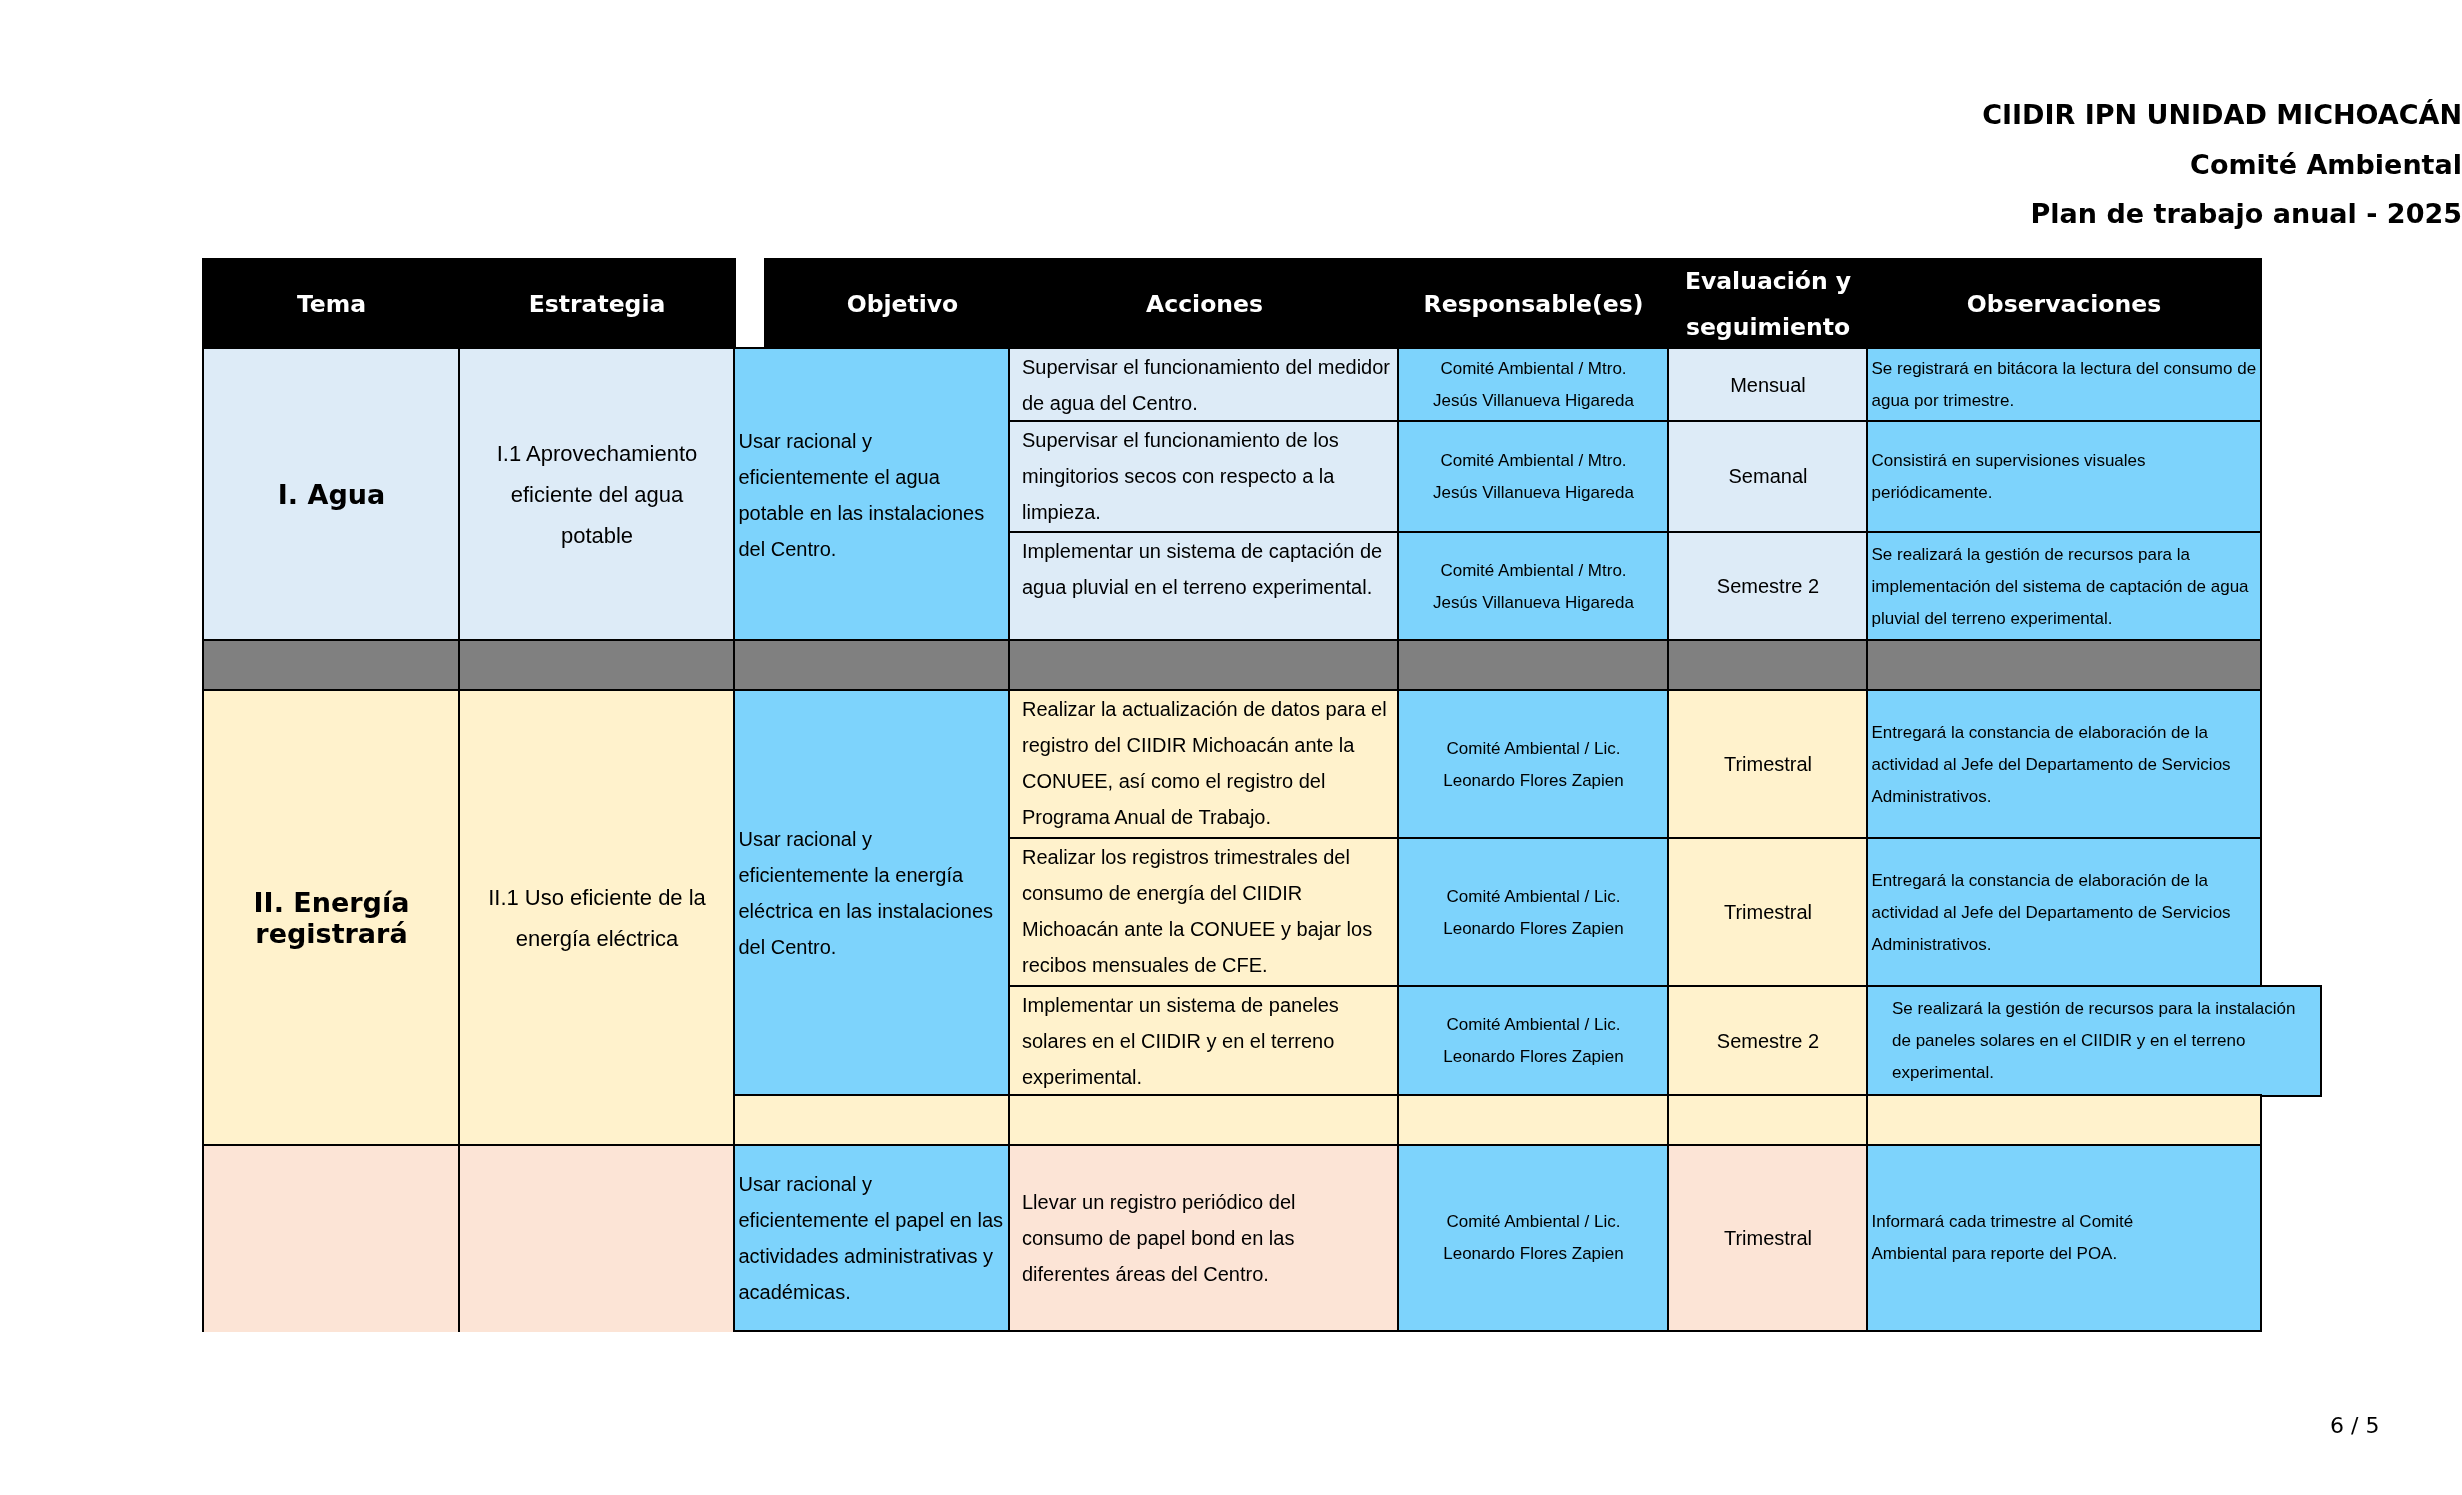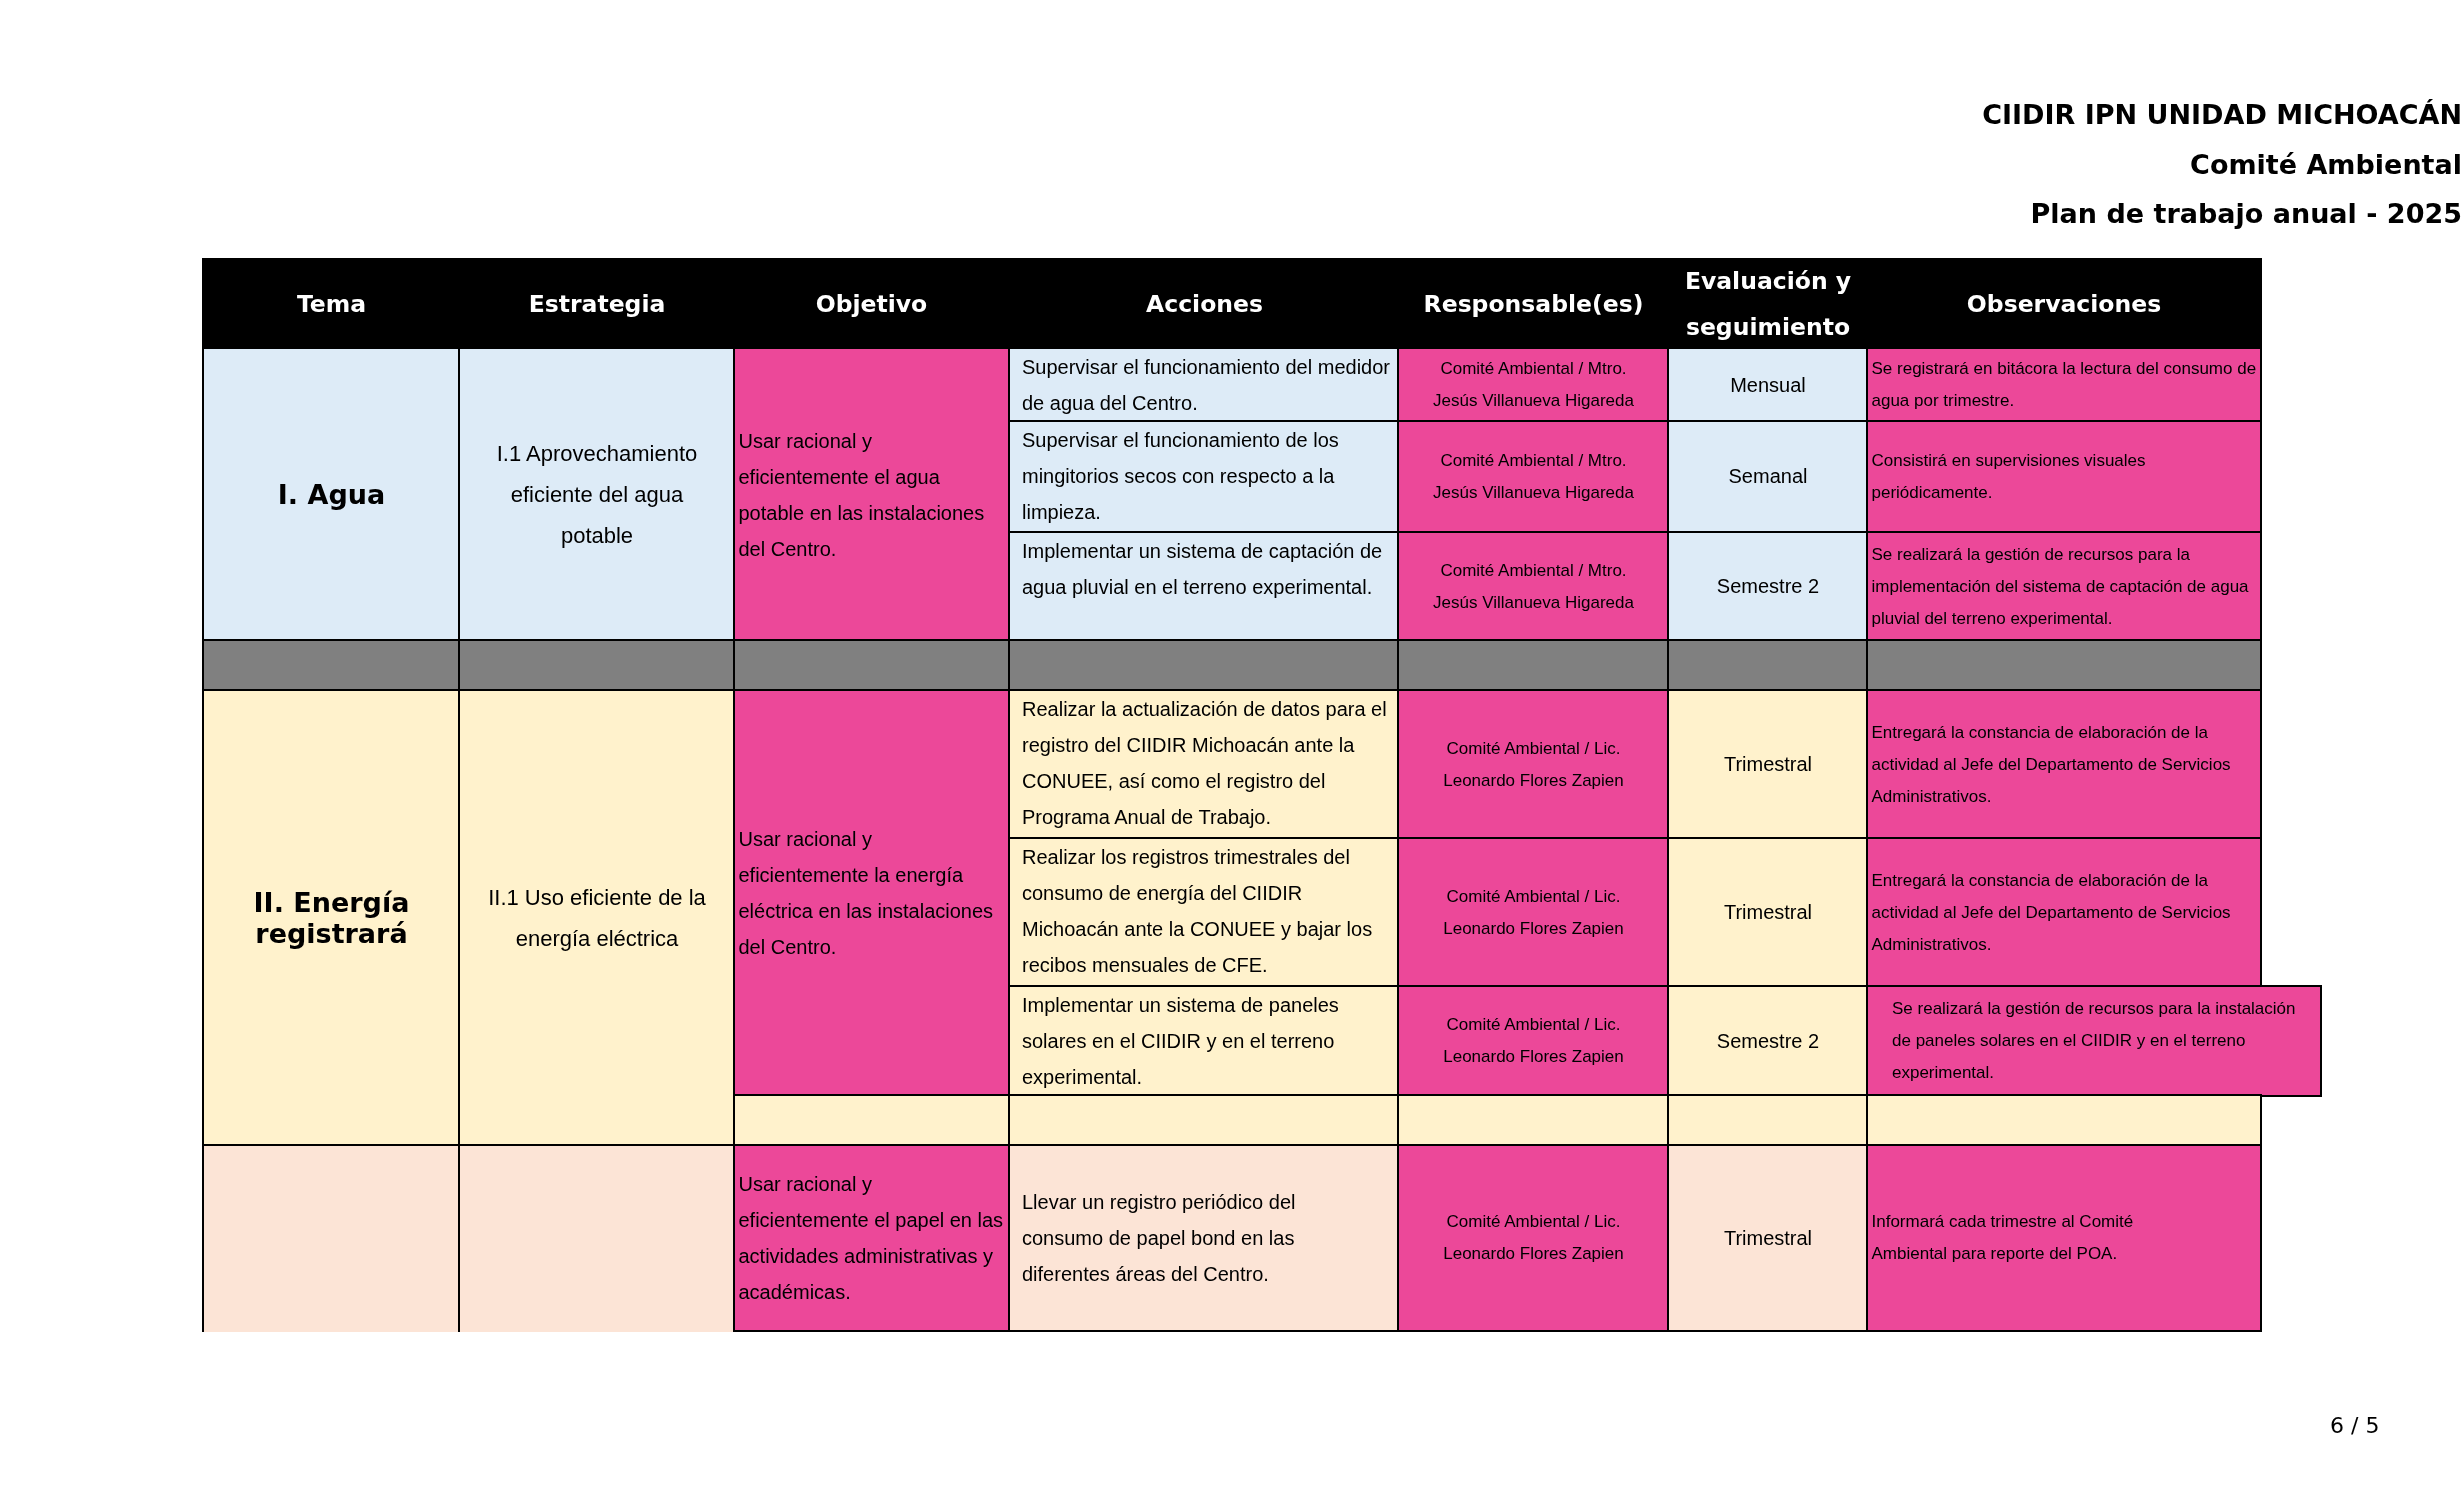--- a/index.html
+++ b/index.html
@@ -11,42 +11,42 @@
   .page-num { position:absolute; left:2330px; top:1413px; font-family:"DejaVu Sans", sans-serif; font-size:22px; }
 
   .grid { position:absolute; left:202px; top:258px; }
   .cell { position:absolute; box-sizing:border-box; border:2.9px solid #000; display:flex;
           align-items:center; overflow:hidden; }
   .hdr { background:#000; color:#fff; font-family:"DejaVu Sans", sans-serif; font-weight:bold;
          font-size:23.5px; line-height:46px; justify-content:center; text-align:center; }
   .center { justify-content:center; text-align:center; }
   .left { justify-content:flex-start; text-align:left; padding-left:3.5px; padding-right:2.3px; }
   .blue { background:#DDEBF7; } .yellow { background:#FFF2CC; } .pink { background:#FCE4D6; }
-  .white { background:#ec4899; } .gray { background:#808080; }
+  .white { background:#7dd3fc; } .gray { background:#808080; }
   .theme { font-family:"DejaVu Sans", sans-serif; font-weight:bold; font-size:27px; }
   .strat { font-size:22px; line-height:41px; }
   .obj { font-size:20px; line-height:36px; }
   .act { font-size:20px; line-height:36px; align-items:flex-start;padding-left:12px; }
   .resp { font-size:17px; line-height:32px; }
   .eval { font-size:20px; }
   .obs { font-size:17px; line-height:32px; }
   .txt { display:block; width:100%; }
 </style>
 </head>
 <body>
 
 <div id="t1" class="title">CIIDIR IPN UNIDAD MICHOACÁN</div>
 <div id="t2" class="title">Comité Ambiental</div>
 <div id="t3" class="title">Plan de trabajo anual - 2025</div>
 
 <div class="grid">
 
   <div class="cell hdr" style="left:0;top:0;width:259px;height:92px;">Tema</div>
   <div class="cell hdr" style="left:256px;top:0;width:278px;height:92px;">Estrategia</div>
-  <div class="cell hdr" style="left:531px;top:0;width:277px;height:92px;text-align:right;">Objetivo</div>
+  <div class="cell hdr" style="left:562px;top:0;width:277px;height:92px;text-align:right;">Objetivo</div>
   <div class="cell hdr" style="left:806px;top:0;width:393px;height:92px;">Acciones</div>
   <div class="cell hdr" style="left:1195px;top:0;width:273px;height:92px;">Responsable(es)</div>
   <div class="cell hdr" style="left:1465px;top:0;width:202px;height:92px;">
     <span class="txt"><span>Evaluación y</span><br><span>seguimiento</span></span>
   </div>
   <div class="cell hdr" style="left:1664px;top:0;width:396px;height:92px;">Observaciones</div>
 
   <div class="cell blue center theme" style="left:0;top:89px;width:259px;height:295px;">I. Agua</div>
   <div class="cell blue center strat" style="left:256px;top:89px;width:278px;height:295px;">
       <span class="txt" style="padding:0 17.6px;box-sizing:border-box;">I.1 Aprovechamiento eficiente del agua potable</span>

